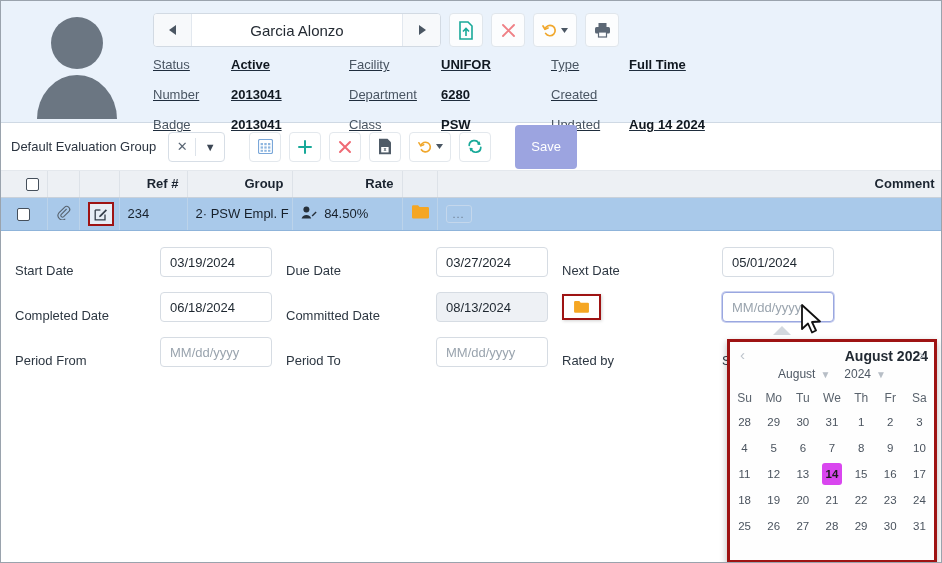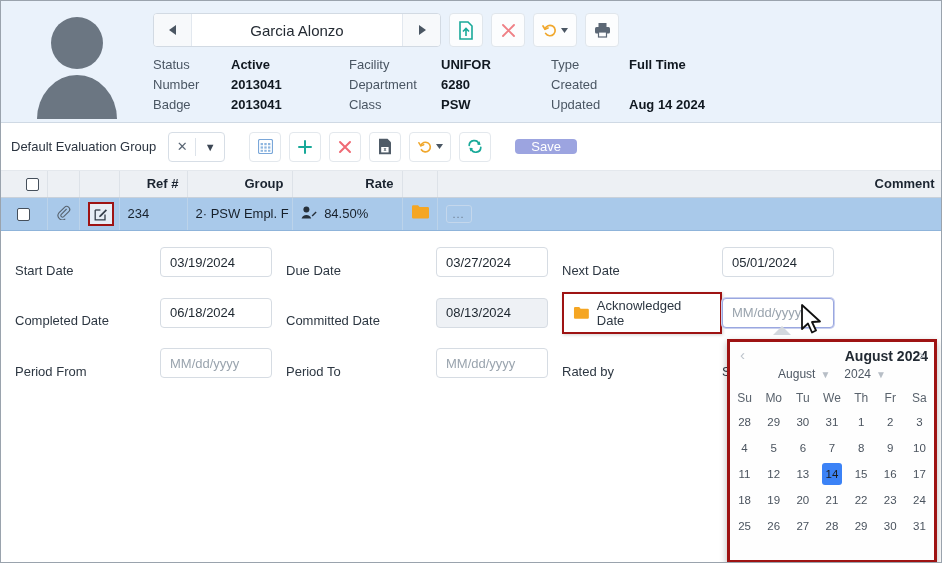--- a/index.html
+++ b/index.html
@@ -56,22 +56,23 @@
     width:34px; height:34px; border:1px solid #e0e6ec; border-radius:4px;
     background:#fcfdfe; display:flex; align-items:center; justify-content:center;
     cursor:pointer;
   }
   .tool-btn.wide { width:44px; }
 
   .meta {
     margin-top: 10px;
     display: grid;
     grid-template-columns: 78px 118px 92px 110px 78px 120px;
-    row-gap: 5px;
+    row-gap: 15px;
     font-size: 13px;
+    text-decoration: underline;
   }
   .meta .k { color:#4a5663; }
   .meta .v { color:#101820; font-weight: bold; }
 
   
   .action-bar {
     height: 48px; display:flex; align-items:center; gap:8px;
     padding: 0 10px; background:#ffffff; border-bottom:1px solid #e4e8ed;
   }
   .grp-label { font-size:13px; color:#2b3440; margin-right:4px;text-align:right; }
@@ -82,21 +83,21 @@
   .combo .x { width:26px; text-align:center; color:#5b6775; font-size:13px; cursor:pointer; }
   .combo .div { width:1px; height:18px; background:#dde3ea; }
   .combo .cv { width:28px; text-align:center; color:#3c4654; font-size:11px; cursor:pointer; }
   .abtn {
     width:32px; height:30px; border:1px solid #e3e8ed; border-radius:4px;
     background:#fff; display:flex; align-items:center; justify-content:center; cursor:pointer;
   }
   .abtn.wide { width:42px; }
   .sep { width:8px; }
   .save-btn {
-    height:15px; padding:0 16px; border:none; border-radius:4px;
+    height:44px; padding:0 16px; border:none; border-radius:4px;
     background:#9ca4e0; color:#fff; font-size:13px; font-family:inherit; cursor:pointer;
   }
 
   
   table.grid { width:100%; border-collapse:collapse; table-layout:fixed; }
   table.grid th {
     background:#edf0f4; color:#1b2430; font-size:13px; font-weight:bold;
     text-align:right; height:26px; padding:0 8px;
     border-right:1px solid #dde2e8; border-bottom:1px solid #c9d1da;
   }
@@ -180,21 +181,21 @@
   table.dp-grid th {
     font-size:12px; color:#5a636d; font-weight:normal; height:22px; text-align:center;
   }
   table.dp-grid td {
     font-size:11.5px; color:#4a535e; height:26px; text-align:center; width:14.28%;
   }
   table.dp-grid td span {
     display:inline-block; min-width:20px; line-height:18px; padding:2px 3px; border-radius:3px;
   }
   table.dp-grid td.today span {
-    background:#3b82f6; color:#1b1b1b; font-weight:normal;
+    background:#d946ef; color:#1b1b1b; font-weight:bold;
   }
 
   
   .cursor { position:absolute; left:799px; top:303px; pointer-events:none; }
 </style>
 </head>
 <body>
 
 <div class="window">
 
@@ -442,21 +443,20 @@
     <div class="flabel">Committed Date</div>
     <div>
       <input class="fin filled-gray" value="08/13/2024" style="">
     </div>
     <div></div>
     <div>
       <span class="ack-label">
         <svg width="17" height="14" viewBox="0 0 19 16">
           <path d="M1 2.5 a1.3 1.3 0 0 1 1.3-1.3 H7 l1.6 1.8 H16.7 a1.3 1.3 0 0 1 1.3 1.3 V13.3 a1.3 1.3 0 0 1-1.3 1.3 H2.3 A1.3 1.3 0 0 1 1 13.3 Z" fill="#f5a623"></path>
         </svg>
-        <span>Acknowledged Date</span>
       </span>
     </div>
     <div>
       <input class="fin focused" placeholder="MM/dd/yyyy" style="">
     </div>
 
     <div class="flabel">Period From</div>
     <div>
       <input class="fin" placeholder="MM/dd/yyyy" style="">
     </div>

